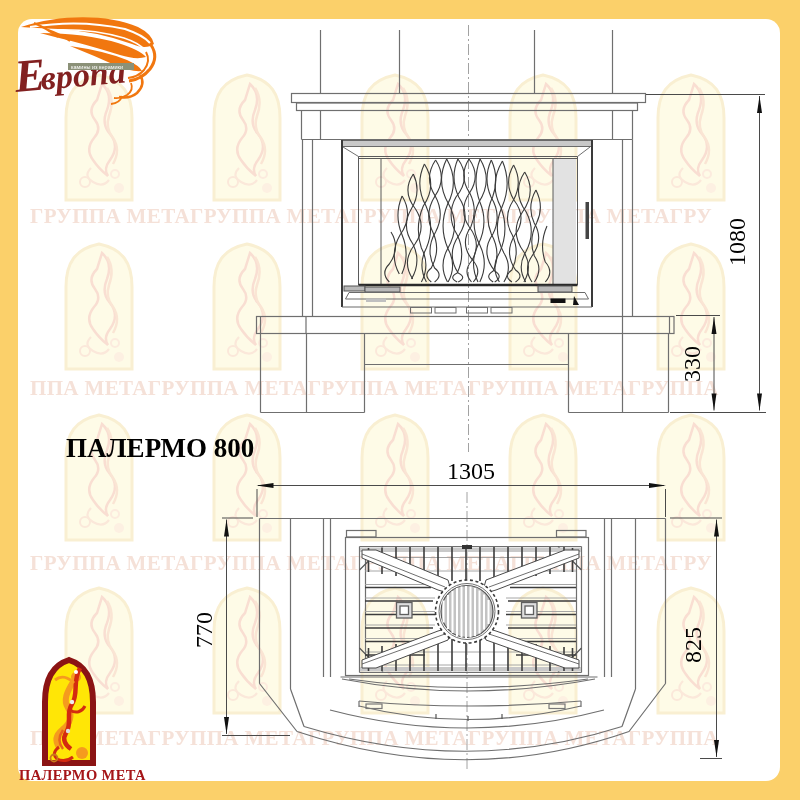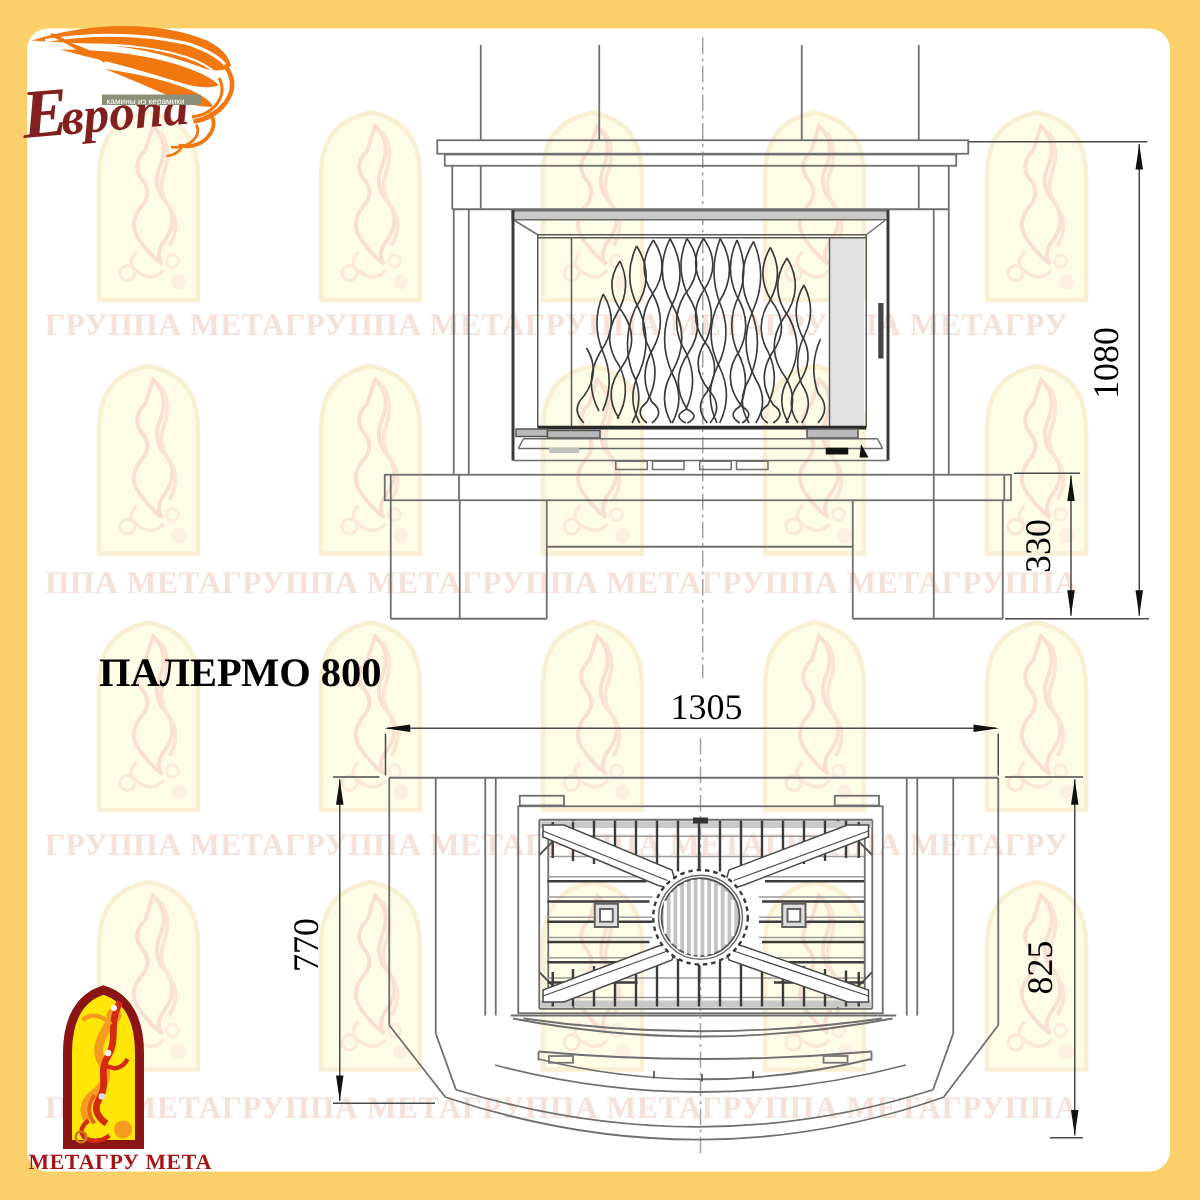--- a/index.html
+++ b/index.html
@@ -319,13 +319,13 @@
   <path d="M40,60 C46,64 52,62 55,56" fill="none" stroke="#d42b10" stroke-width="3"></path>
   <path d="M29,97 Q21,103 27,109 Q35,113 43,107" fill="none" stroke="#d42b10" stroke-width="3"></path>
   <path d="M33,80 Q26,90 33,99" fill="none" stroke="#e8641c" stroke-width="2.5"></path>
   <circle cx="52" cy="103" r="6" fill="#f59b1e"></circle>
   <circle cx="46" cy="22" r="2" fill="#fff"></circle>
   <circle cx="42" cy="52" r="2.2" fill="#eee"></circle>
   <circle cx="38" cy="81" r="2.2" fill="#ddd"></circle>
   <circle cx="24" cy="108" r="3.5" fill="none" stroke="#c8791c" stroke-width="1.8"></circle>
 </svg>
 
-<div style="position:absolute;left:19px;top:767px;font-family:'Liberation Serif',serif;font-weight:bold;font-size:14.5px;color:#a51518;letter-spacing:0.4px;">МЕТАГРУ МЕТА</div>
+<div style="position:absolute;left:19px;top:767px;font-family:'Liberation Serif',serif;font-weight:bold;font-size:14.5px;color:#a51518;letter-spacing:0.4px;">ПАЛЕРМО МЕТА</div>
 
 </body></html>

